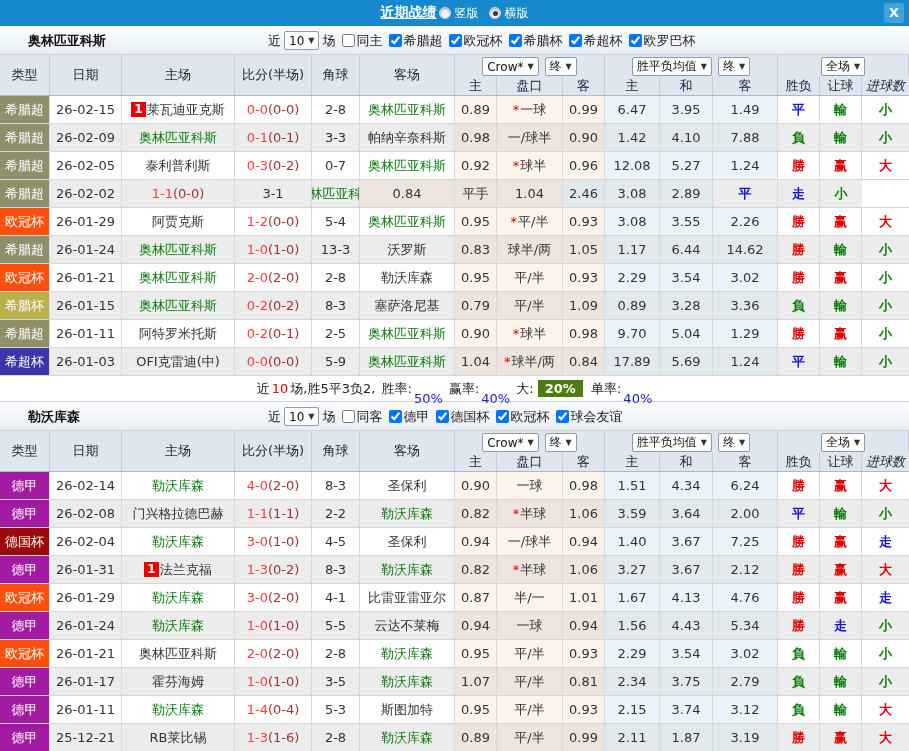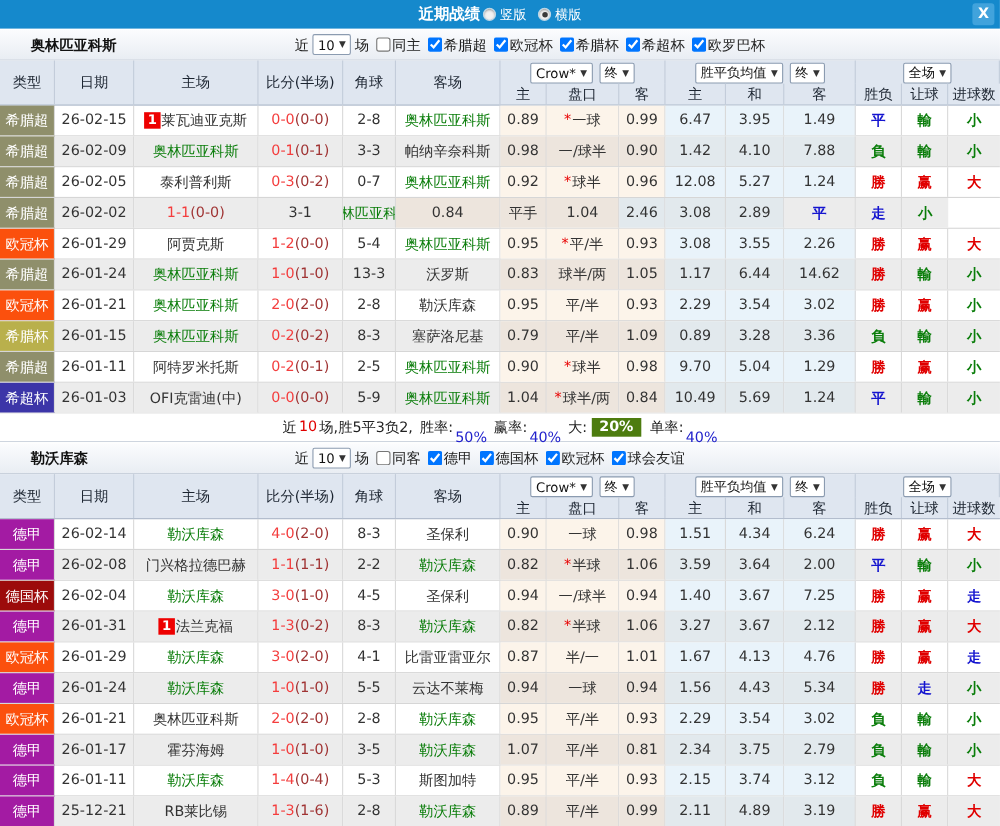--- a/index.html
+++ b/index.html
@@ -5,21 +5,21 @@
   * { box-sizing: border-box; margin: 0; padding: 0; }
   html,body { width:909px; }
   body {
     font-family: "DejaVu Sans", "Liberation Sans", sans-serif;
     font-size: 13px; color:#333; background:#fff; width:909px; height:751px; overflow:hidden;
   }
   .titlebar {
     height:26px; background:#1589cc; position:relative;
     display:flex; align-items:center; justify-content:center; color:#fff;
   }
-  .tb-title { font-weight:bold; font-size:14px; }
+  .tb-title { font-weight:bold; font-size:14px;text-decoration:underline; }
   .tb-radios { display:flex; align-items:center; margin-left:2px; gap:10px; font-size:12px; }
   .radio-item { display:inline-flex; align-items:center; gap:4px; cursor:pointer;text-align:right; }
   .rdo { display:inline-block; width:12px; height:12px; border-radius:50%; background:#f2f2f2;
          border:1px solid #bcd6e6; box-shadow: inset 0 1px 2px rgba(0,0,0,.35); position:relative; }
   .rdo.on::after { content:''; position:absolute; left:3px; top:3px; width:5px; height:5px;
          border-radius:50%; background:#3a3a3a; }
   .tb-close {
     position:absolute; right:5px; top:3px; width:20px; height:20px; background:#41a3dc;
     border-radius:3px; color:#fff; font-weight:bold; font-size:13px; line-height:20px;
     text-align:center; cursor:pointer;
@@ -37,21 +37,21 @@
     font-size:12px; color:#111; cursor:pointer; white-space:nowrap;
   }
   .sel-box .arrow { font-size:8px; color:#333; }
   .filters input[type=checkbox] { width:13px; height:13px; margin:0 1px 0 4px; vertical-align:-2px; }
   .grid { display:grid; grid-template-columns:50px 72px 113px 77px 48px 95px 42px 66px 42px 55px 53px 65px 42px 42px 47px; }
   .thead { background:#dfe6f0; border-bottom:1px solid #aeb9c9; grid-template-rows:21px 19px; }
   .thead .hcell {
     display:flex; align-items:center; justify-content:center;
     border-right:1px solid #c3ccda; color:#1b2430; font-size:13px;
   }
-  .thead .hcell:last-child { border-right:none; }
+  .thead .hcell:last-child { border-right:none;font-style:italic; }
   .thead .dzone { display:flex; align-items:center; justify-content:center; gap:6px; border-right:1px solid #c3ccda; padding-top:2px; }
   .row { height:28px; border-bottom:1px solid #d6d6d6; }
   .row .cell {
     display:flex; align-items:center; justify-content:center;
     border-right:1px solid #d9d9d9; overflow:hidden; white-space:nowrap; font-size:13px;
   }
   .row .cell:last-child { border-right:none; }
   .row.alt .cell { background:#ececec; }
   .row .cell.hc { background:#fcf4ea; }
   .row.alt .cell.hc { background:#ede5dd; }
@@ -402,21 +402,21 @@
       <div class="cell">5-9</div>
       <div class="cell">
         <span class="g">奥林匹亚科斯</span>
       </div>
       <div class="cell hc">1.04</div>
       <div class="cell hc">
         <span class="star">*</span>
         <span>球半/两</span>
       </div>
       <div class="cell hc">0.84</div>
-      <div class="cell eu">10.49</div>
+      <div class="cell eu">17.89</div>
       <div class="cell eu">5.69</div>
       <div class="cell eu">1.24</div>
       <div class="cell res d">平</div>
       <div class="cell res l">輸</div>
       <div class="cell res l">小</div>
     </div>
     <div class="summary">
       <span>近</span>
       <span class="red">10</span>
       <span>场,胜5平3负2,&nbsp;</span>
@@ -740,19 +740,19 @@
       <div class="cell">2-8</div>
       <div class="cell">
         <span class="g">勒沃库森</span>
       </div>
       <div class="cell hc">0.89</div>
       <div class="cell hc">
         <span>平/半</span>
       </div>
       <div class="cell hc">0.99</div>
       <div class="cell eu">2.11</div>
-      <div class="cell eu">4.89</div>
+      <div class="cell eu">1.87</div>
       <div class="cell eu">3.19</div>
       <div class="cell res w">勝</div>
       <div class="cell res w">赢</div>
       <div class="cell res w">大</div>
     </div>
   </div>
 
 </body></html>

